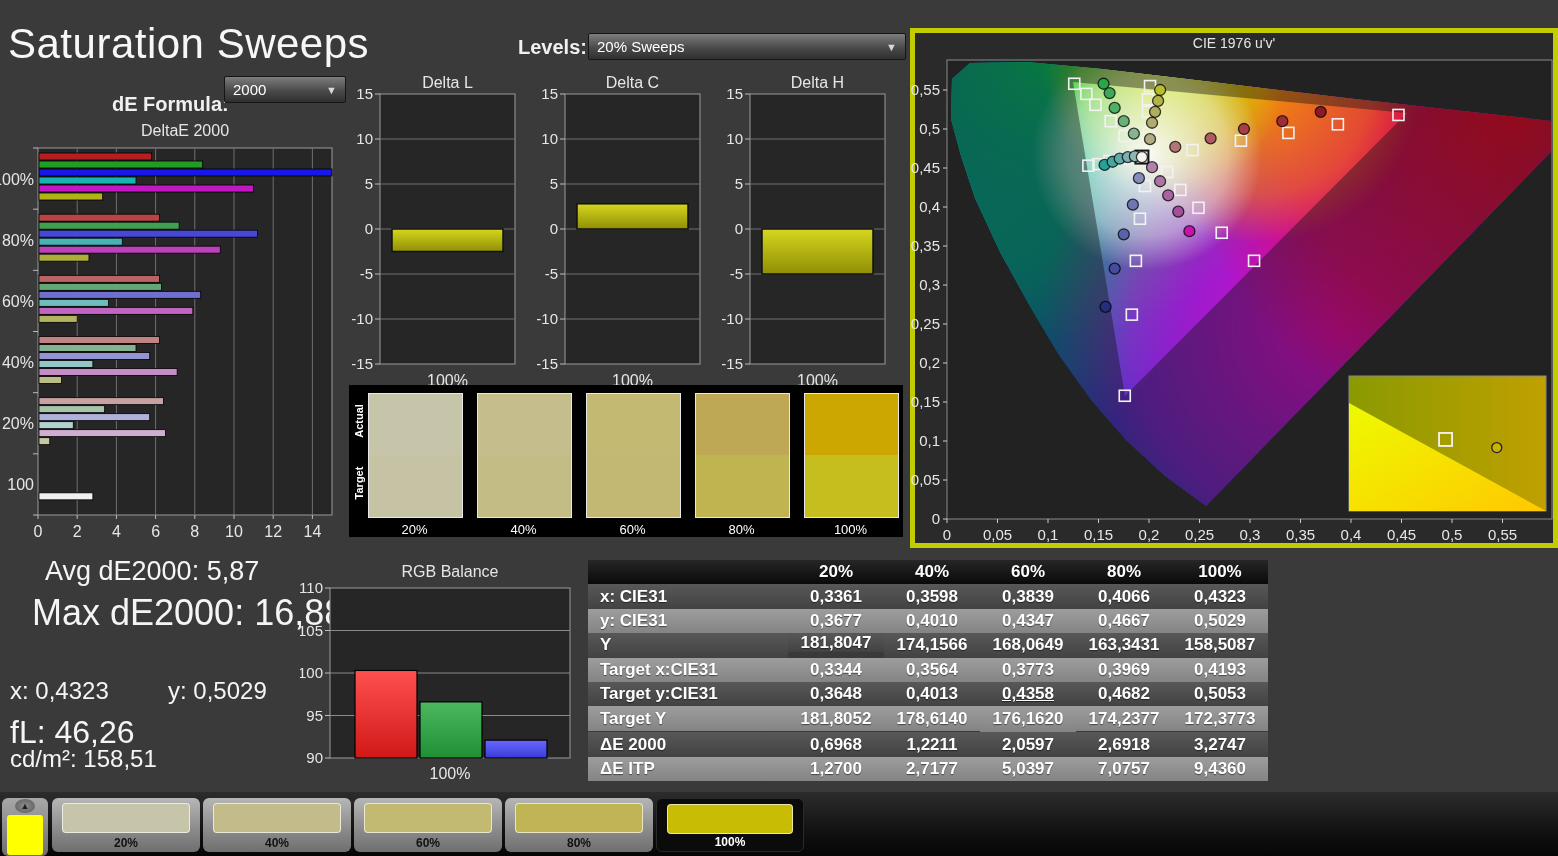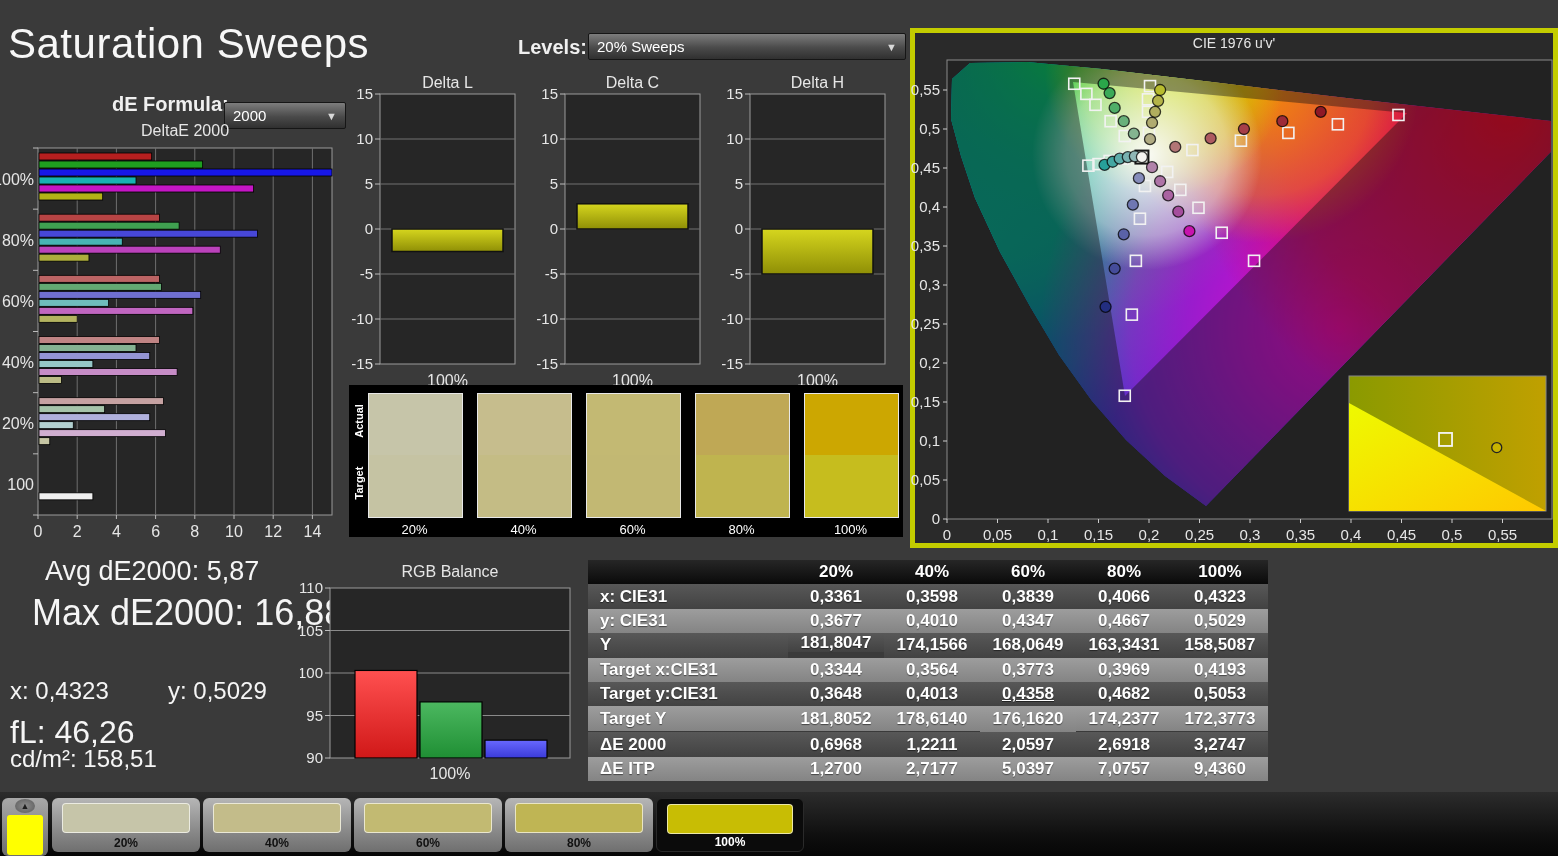--- a/index.html
+++ b/index.html
@@ -45,21 +45,21 @@
   .cur-btn .yellow{position:absolute;left:5px;top:17px;width:36px;height:40px;border-radius:3px;}
 </style>
 </head>
 <body>
 
 <div id="app">
 
   <div class="abs page-title">Saturation Sweeps</div>
 
   <div class="abs ctl-label" style="left:112px;top:93px;font-weight:bold;">dE Formula:</div>
-  <div class="abs select" style="left:224px;top:102px;width:122px;height:27px;">
+  <div class="abs select" style="left:224px;top:76px;width:122px;height:27px;">
     <span class="val">2000</span>
     <span class="arrow">▼</span>
   </div>
 
   <div class="abs ctl-label" style="left:518px;top:36px;font-weight:bold;">Levels:</div>
   <div class="abs select" style="left:588px;top:33px;width:318px;height:27px;">
     <span class="val">20% Sweeps</span>
     <span class="arrow">▼</span>
   </div>
 

